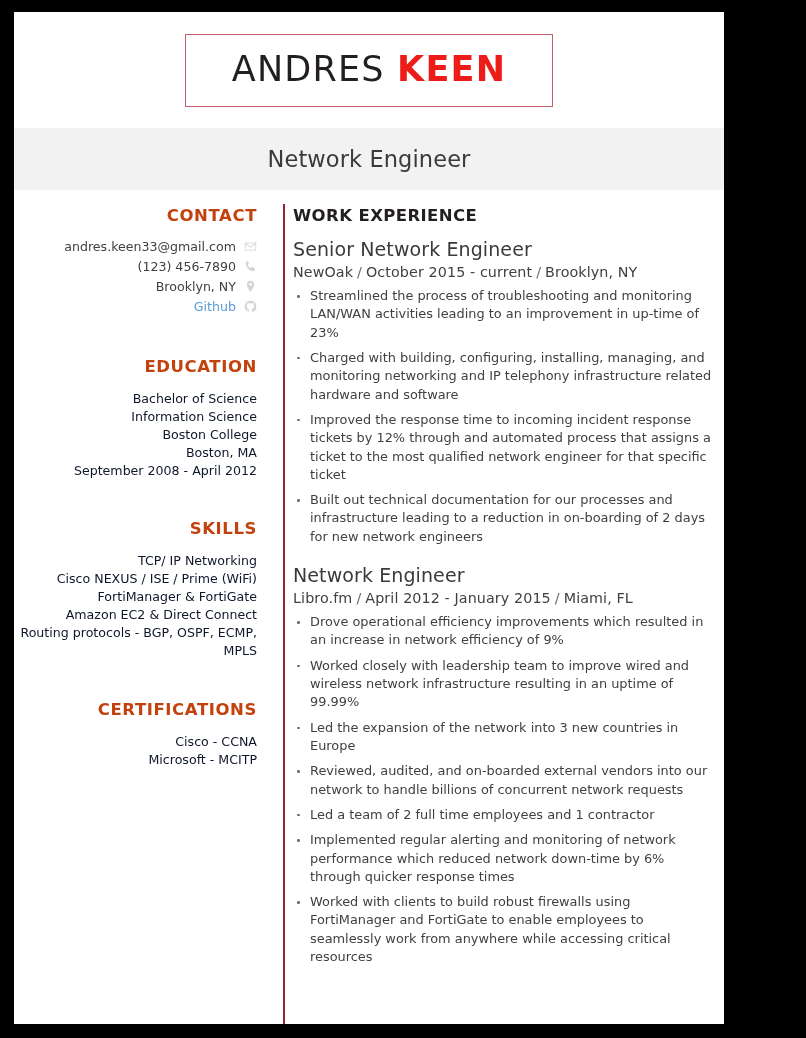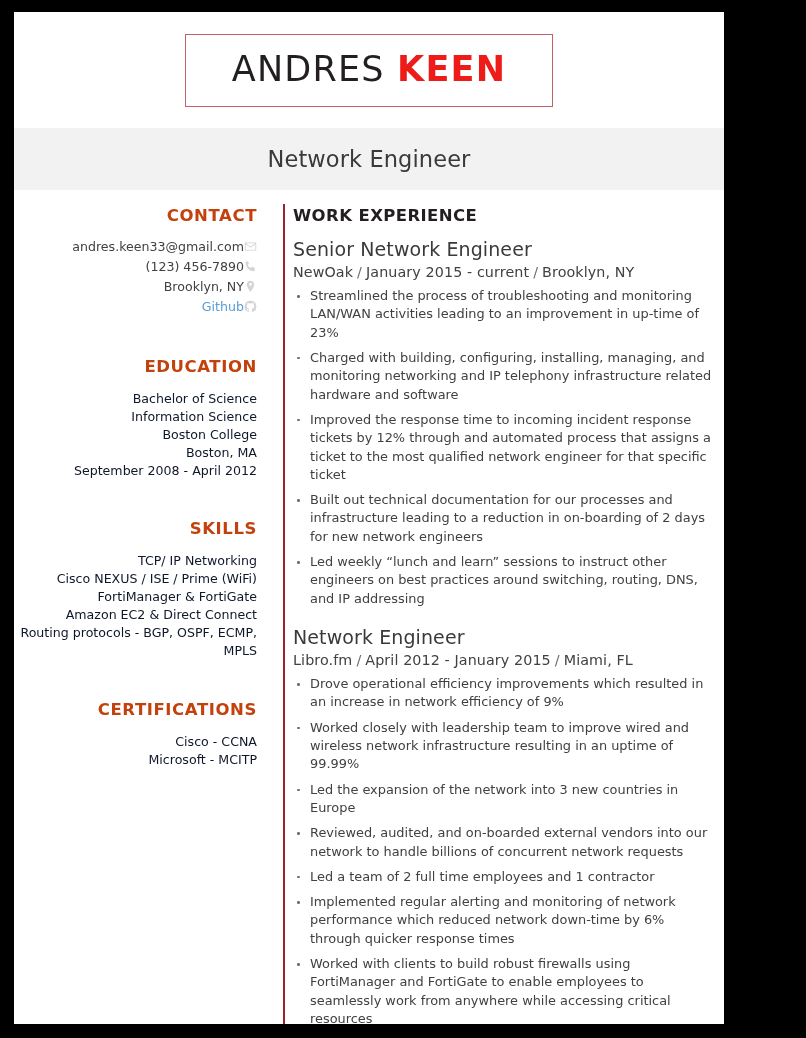--- a/index.html
+++ b/index.html
@@ -91,20 +91,21 @@
     color: #c2410c;
     letter-spacing: 0.6px;
     padding-right: 8px;
     margin-bottom: 14px;
   }
 
   .contact-row {
     display: flex;
     align-items: center;
     justify-content: flex-end;
+    gap: 8px;
     margin-bottom: 5px;
     padding-right: 8px;
   }
 
   .contact-text {
     font-size: 12.6px;
     color: #414042;
   }
   .contact-text.link { color: #5b9bd5; }
 
@@ -272,27 +273,26 @@
         <div class="left-line">Microsoft - MCITP</div>
       </div>
 
     </div>
 
     <div class="right-col">
       <div class="right-heading">WORK EXPERIENCE</div>
 
       <div class="job">
         <div class="job-role">Senior Network Engineer</div>
-        <div class="job-meta"><span>NewOak</span><span class="sep">/</span><span>January 2015 - current</span><span class="sep">/</span><span>Brooklyn, NY</span></div>
+        <div class="job-meta"><span>NewOak</span><span class="sep">/</span><span>October 2015 - current</span><span class="sep">/</span><span>Brooklyn, NY</span></div>
         <ul class="bullets">
           <li class="bullet">Streamlined the process of troubleshooting and monitoring LAN/WAN activities leading to an improvement in up-time of 23%</li>
           <li class="bullet">Charged with building, configuring, installing, managing, and monitoring networking and IP telephony infrastructure related hardware and software</li>
           <li class="bullet">Improved the response time to incoming incident response tickets by 12% through and automated process that assigns a ticket to the most qualified network engineer for that specific ticket</li>
           <li class="bullet">Built out technical documentation for our processes and infrastructure leading to a reduction in on-boarding of 2 days for new network engineers</li>
-          <li class="bullet">Led weekly “lunch and learn” sessions to instruct other engineers on best practices around switching, routing, DNS, and IP addressing</li>
         </ul>
       </div>
 
       <div class="job">
         <div class="job-role">Network Engineer</div>
         <div class="job-meta"><span>Libro.fm</span><span class="sep">/</span><span>April 2012 - January 2015</span><span class="sep">/</span><span>Miami, FL</span></div>
         <ul class="bullets">
           <li class="bullet">Drove operational efficiency improvements which resulted in an increase in network efficiency of 9%</li>
           <li class="bullet">Worked closely with leadership team to improve wired and wireless network infrastructure resulting in an uptime of 99.99%</li>
           <li class="bullet">Led the expansion of the network into 3 new countries in Europe</li>

